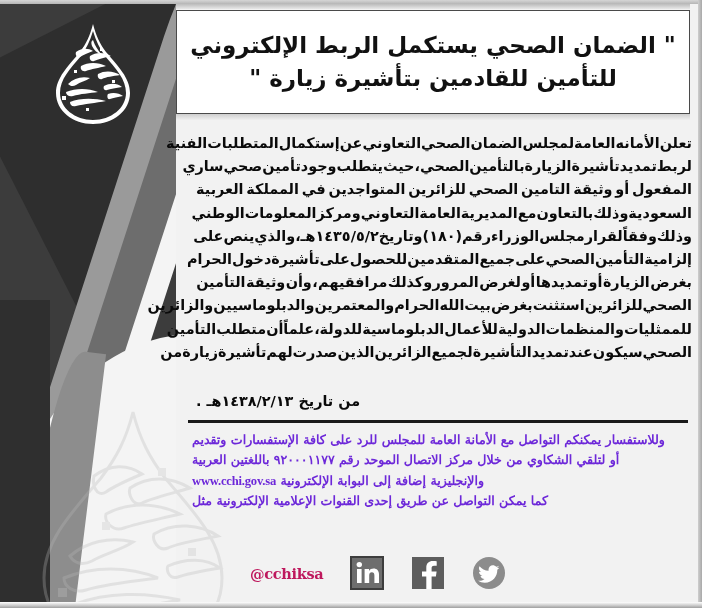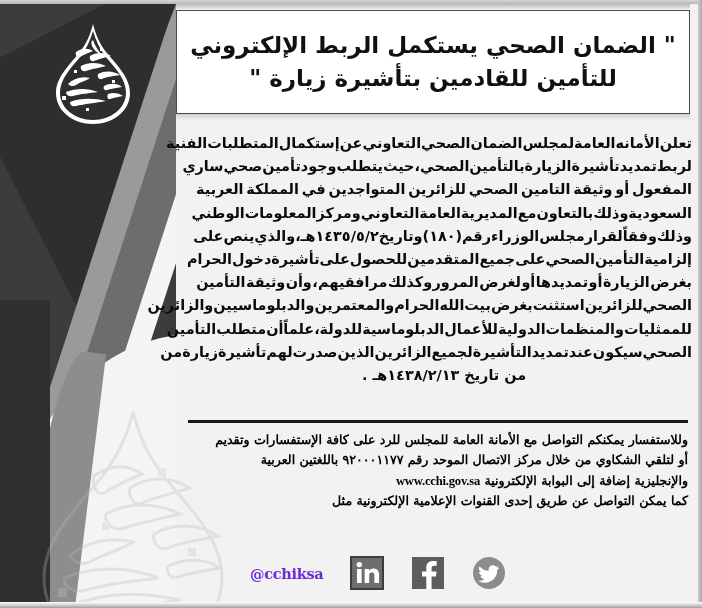--- a/index.html
+++ b/index.html
@@ -135,34 +135,34 @@
   .body-line{
     font-family:"DejaVu Sans","Liberation Sans",sans-serif;
     font-weight:bold;
     font-size:14.4px;
     line-height:23.2px;
     white-space:nowrap;
     display:flex;
     justify-content:space-between;
     direction:rtl;
   }
-  .body-line.last{justify-content:center;}
+  .body-line.last{justify-content:flex-end;margin-top:26px;}
   .body-line > span{display:inline-block;}
 
   
   .separator{
     position:absolute;left:12px;top:420px;width:500px;height:3px;
     background:#1a1a1a;
   }
 
   
   .contact-block{
     position:absolute;right:14px;top:430px;width:496px;
-    direction:rtl;text-align:right;
-    color:#000000;
+    direction:rtl;text-align:left;
+    color:#6d28d9;
   }
   .contact-line{
     font-family:"DejaVu Serif","Liberation Serif",serif;
     font-weight:bold;
     font-size:12.6px;
     line-height:20.4px;
     white-space:nowrap;
     direction:rtl;
   }
   .contact-line .lat{
@@ -173,21 +173,21 @@
   }
 
   
   .social-row{
     position:absolute;left:74px;top:552px;width:400px;height:42px;
     display:flex;align-items:center;gap:27px;
     direction:ltr;
   }
   .handle{
     font-family:"DejaVu Serif","Liberation Serif",serif;
-    font-weight:bold;font-size:14.5px;color:#6d28d9;
+    font-weight:bold;font-size:14.5px;color:#be185d;
     letter-spacing:-.3px;
   }
   .sicon{width:34px;height:34px;display:block;}
   .sicon svg{display:block;width:100%;height:100%;}
 </style>
 </head>
 <body>
 
 <div id="ad">
 

